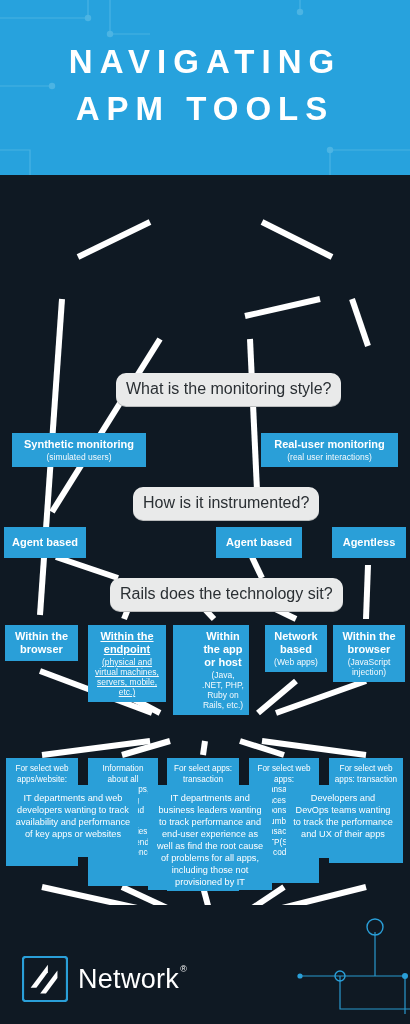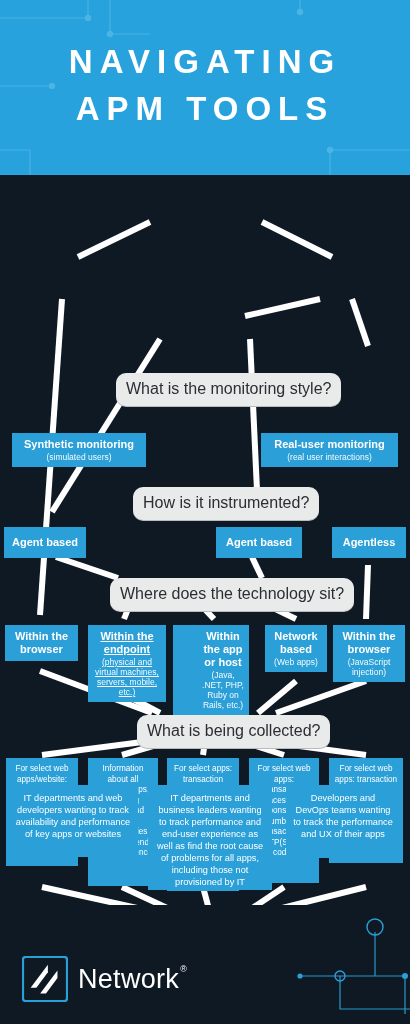--- a/index.html
+++ b/index.html
@@ -217,21 +217,21 @@
   <div class="node blue" style="left:4px; top:352px; width:82px; padding-top:9px; padding-bottom:9px;">
     <span class="t1">Agent based</span>
   </div>
   <div class="node blue" style="left:216px; top:352px; width:86px; padding-top:9px; padding-bottom:9px;">
     <span class="t1">Agent based</span>
   </div>
   <div class="node blue" style="left:332px; top:352px; width:74px; padding-top:9px; padding-bottom:9px;">
     <span class="t1">Agentless</span>
   </div>
 
-  <div class="node q" style="left:110px; top:403px;">Where does the technology sit?</div>
+  <div class="node q" style="left:110px; top:403px;">Rails does the technology sit?</div>
 
   <div class="node blue" style="left:5px; top:450px; width:73px;">
     <span class="t1">Within the browser</span>
   </div>
   <div class="node blue" style="left:88px; top:450px; width:78px;text-decoration:underline;">
     <span class="t1">Within the endpoint</span>
     <span class="t2">(physical and virtual machines, servers, mobile, etc.)</span>
   </div>
   <div class="node blue" style="left:173px; top:450px; width:76px;padding-left:28px;">
     <span class="t1">Within the app or host</span>
@@ -239,21 +239,20 @@
   </div>
   <div class="node blue" style="left:265px; top:450px; width:62px;">
     <span class="t1">Network based</span>
     <span class="t2">(Web apps)</span>
   </div>
   <div class="node blue" style="left:333px; top:450px; width:72px;">
     <span class="t1">Within the browser</span>
     <span class="t2">(JavaScript injection)</span>
   </div>
 
-  <div class="node q" style="left:137px; top:540px;">What is being collected?</div>
 
   <div class="node detail" style="left:6px; top:583px; width:72px; height:108px;">For select web apps/website: workflow transaction times (e.g. time it takes to send an email)</div>
   <div class="node detail" style="left:88px; top:583px; width:70px; height:128px;">Information about all installed apps, including metrics and usage, dependencies, logs, APIs, end-user experience</div>
   <div class="node detail" style="left:167px; top:583px; width:72px; height:133px;">For select apps: transaction traces (e.g. response time, number of transactions), logs, code-level traces, basic server metrics</div>
   <div class="node detail" style="left:249px; top:583px; width:70px; height:125px;">For select web apps: transaction traces (e.g. response time, number of transactions), HTTP(S) error codes</div>
   <div class="node detail" style="left:329px; top:583px; width:74px; height:105px;">For select web apps: transaction traces (e.g. response time, number of transactions)</div>
 
   <div class="node q" style="left:158px; top:742px;">Most useful for...</div>
 </div>
 

